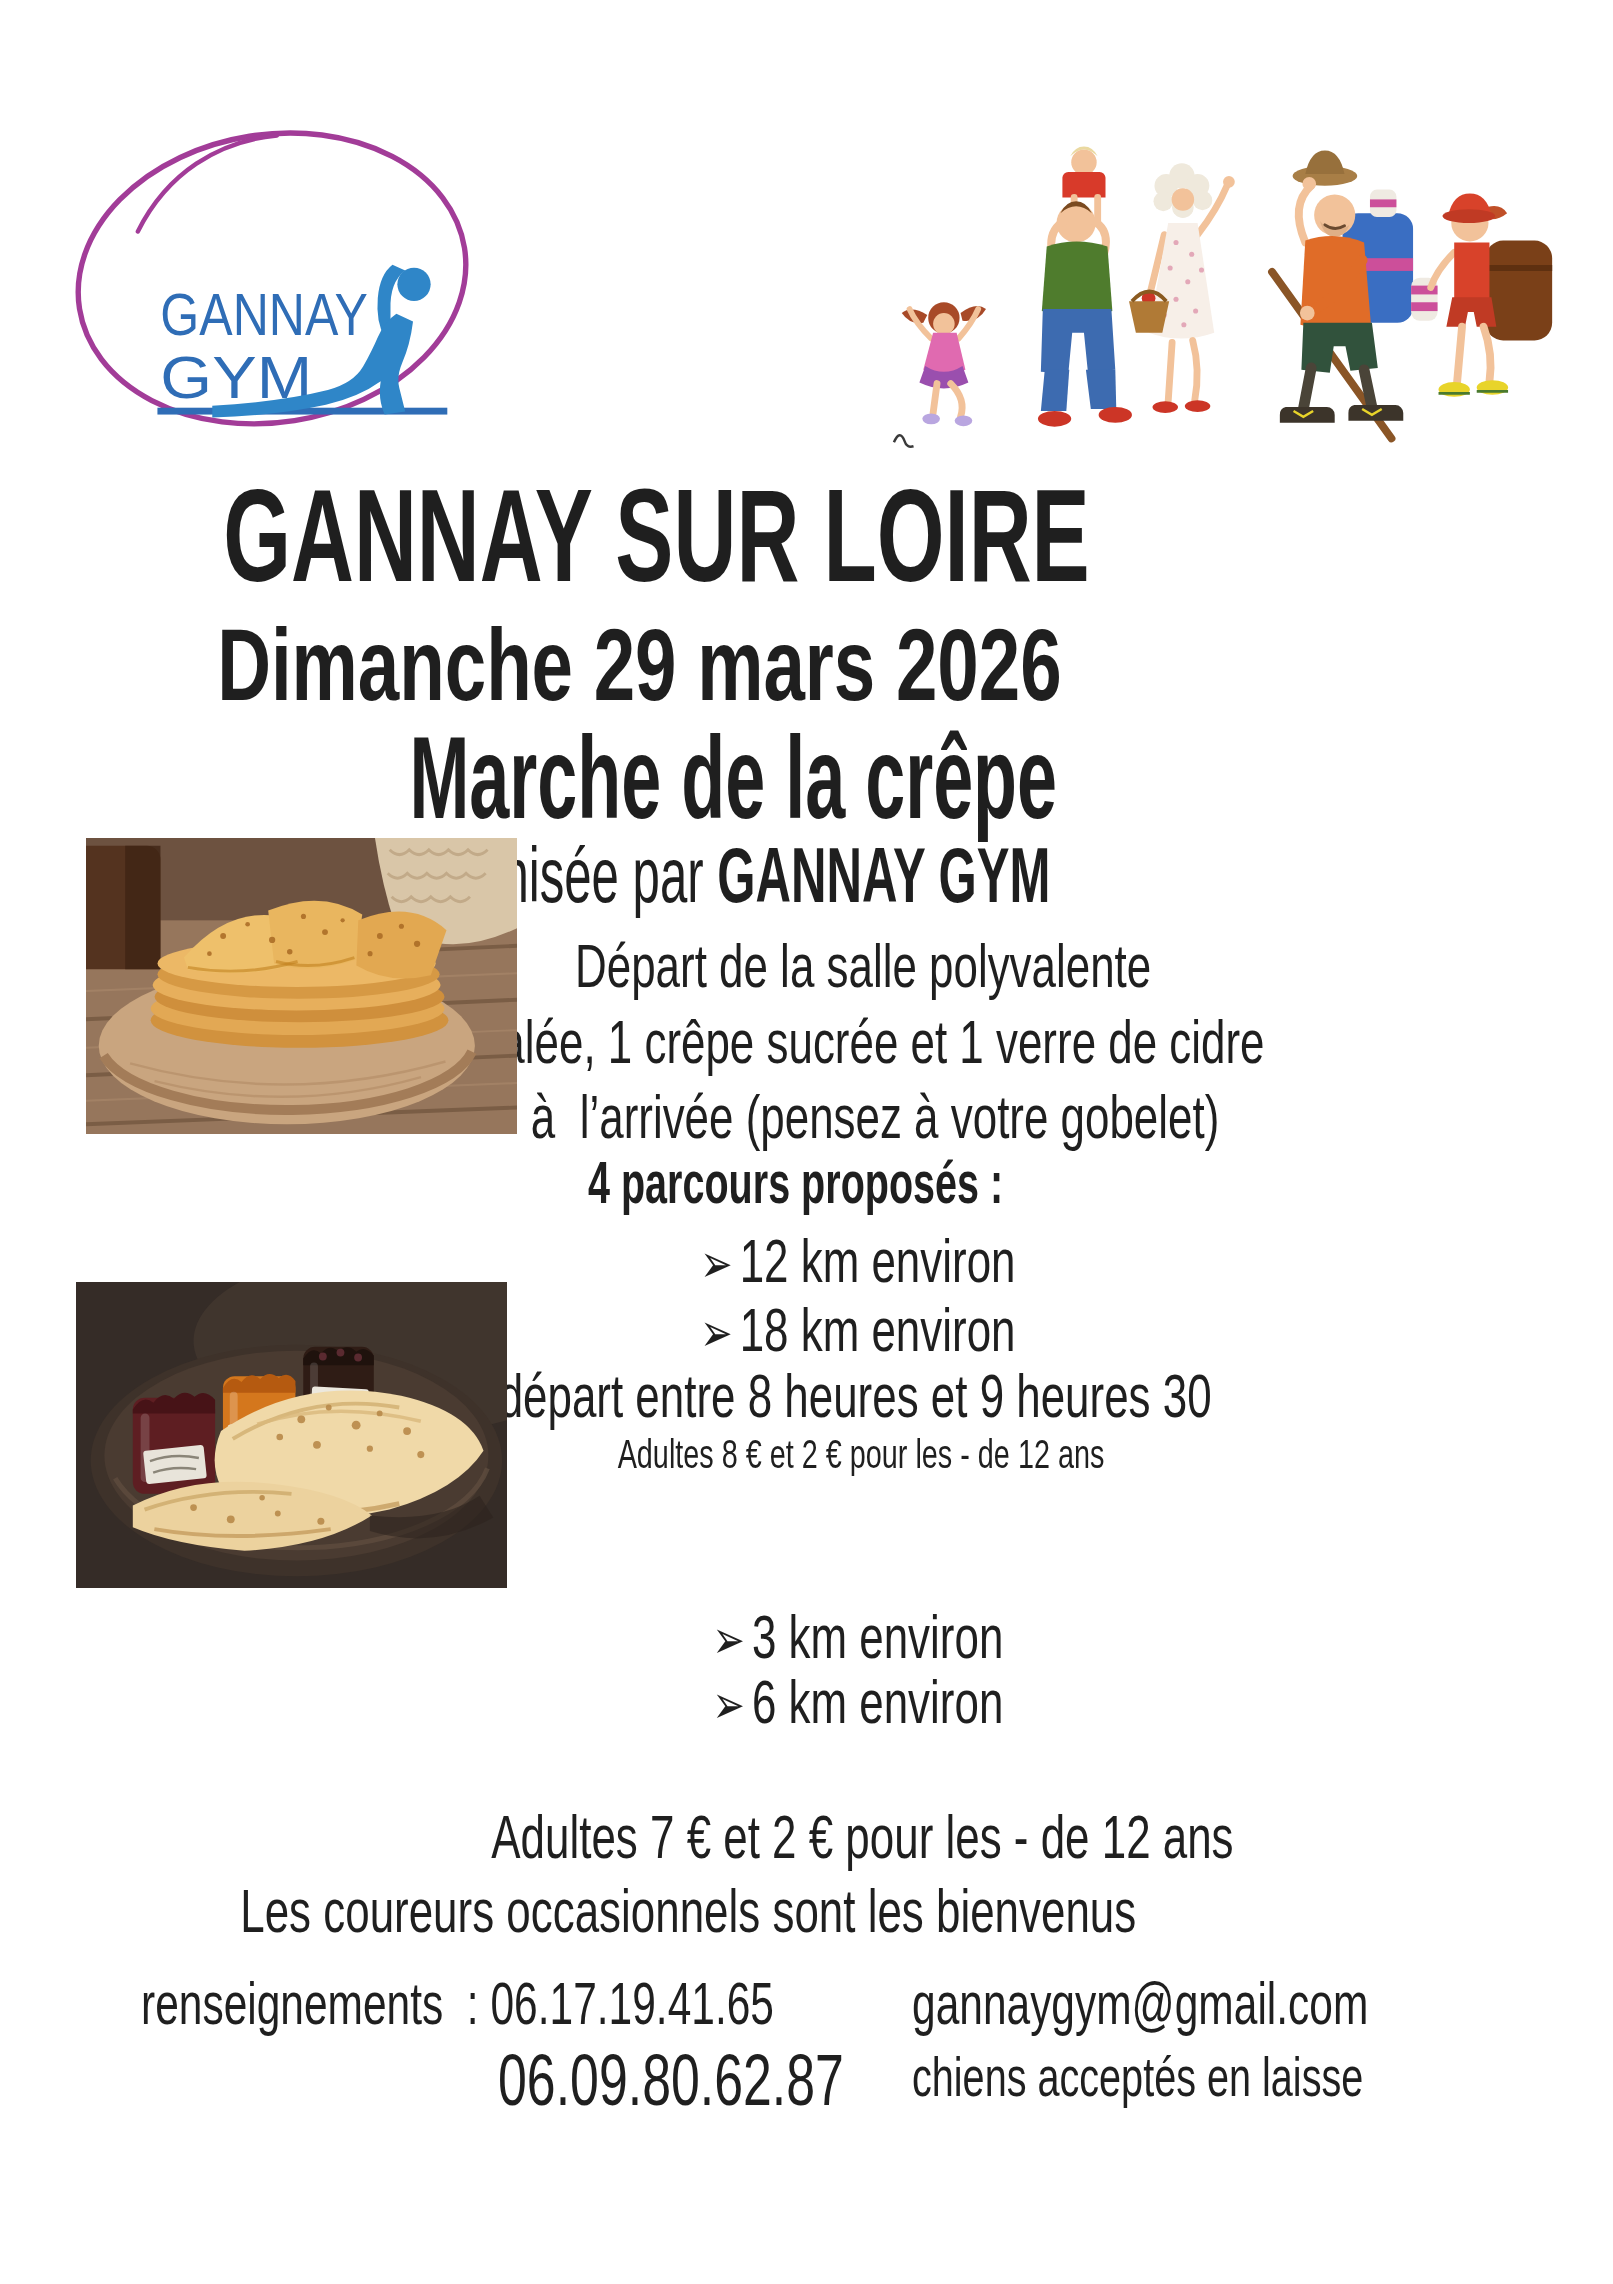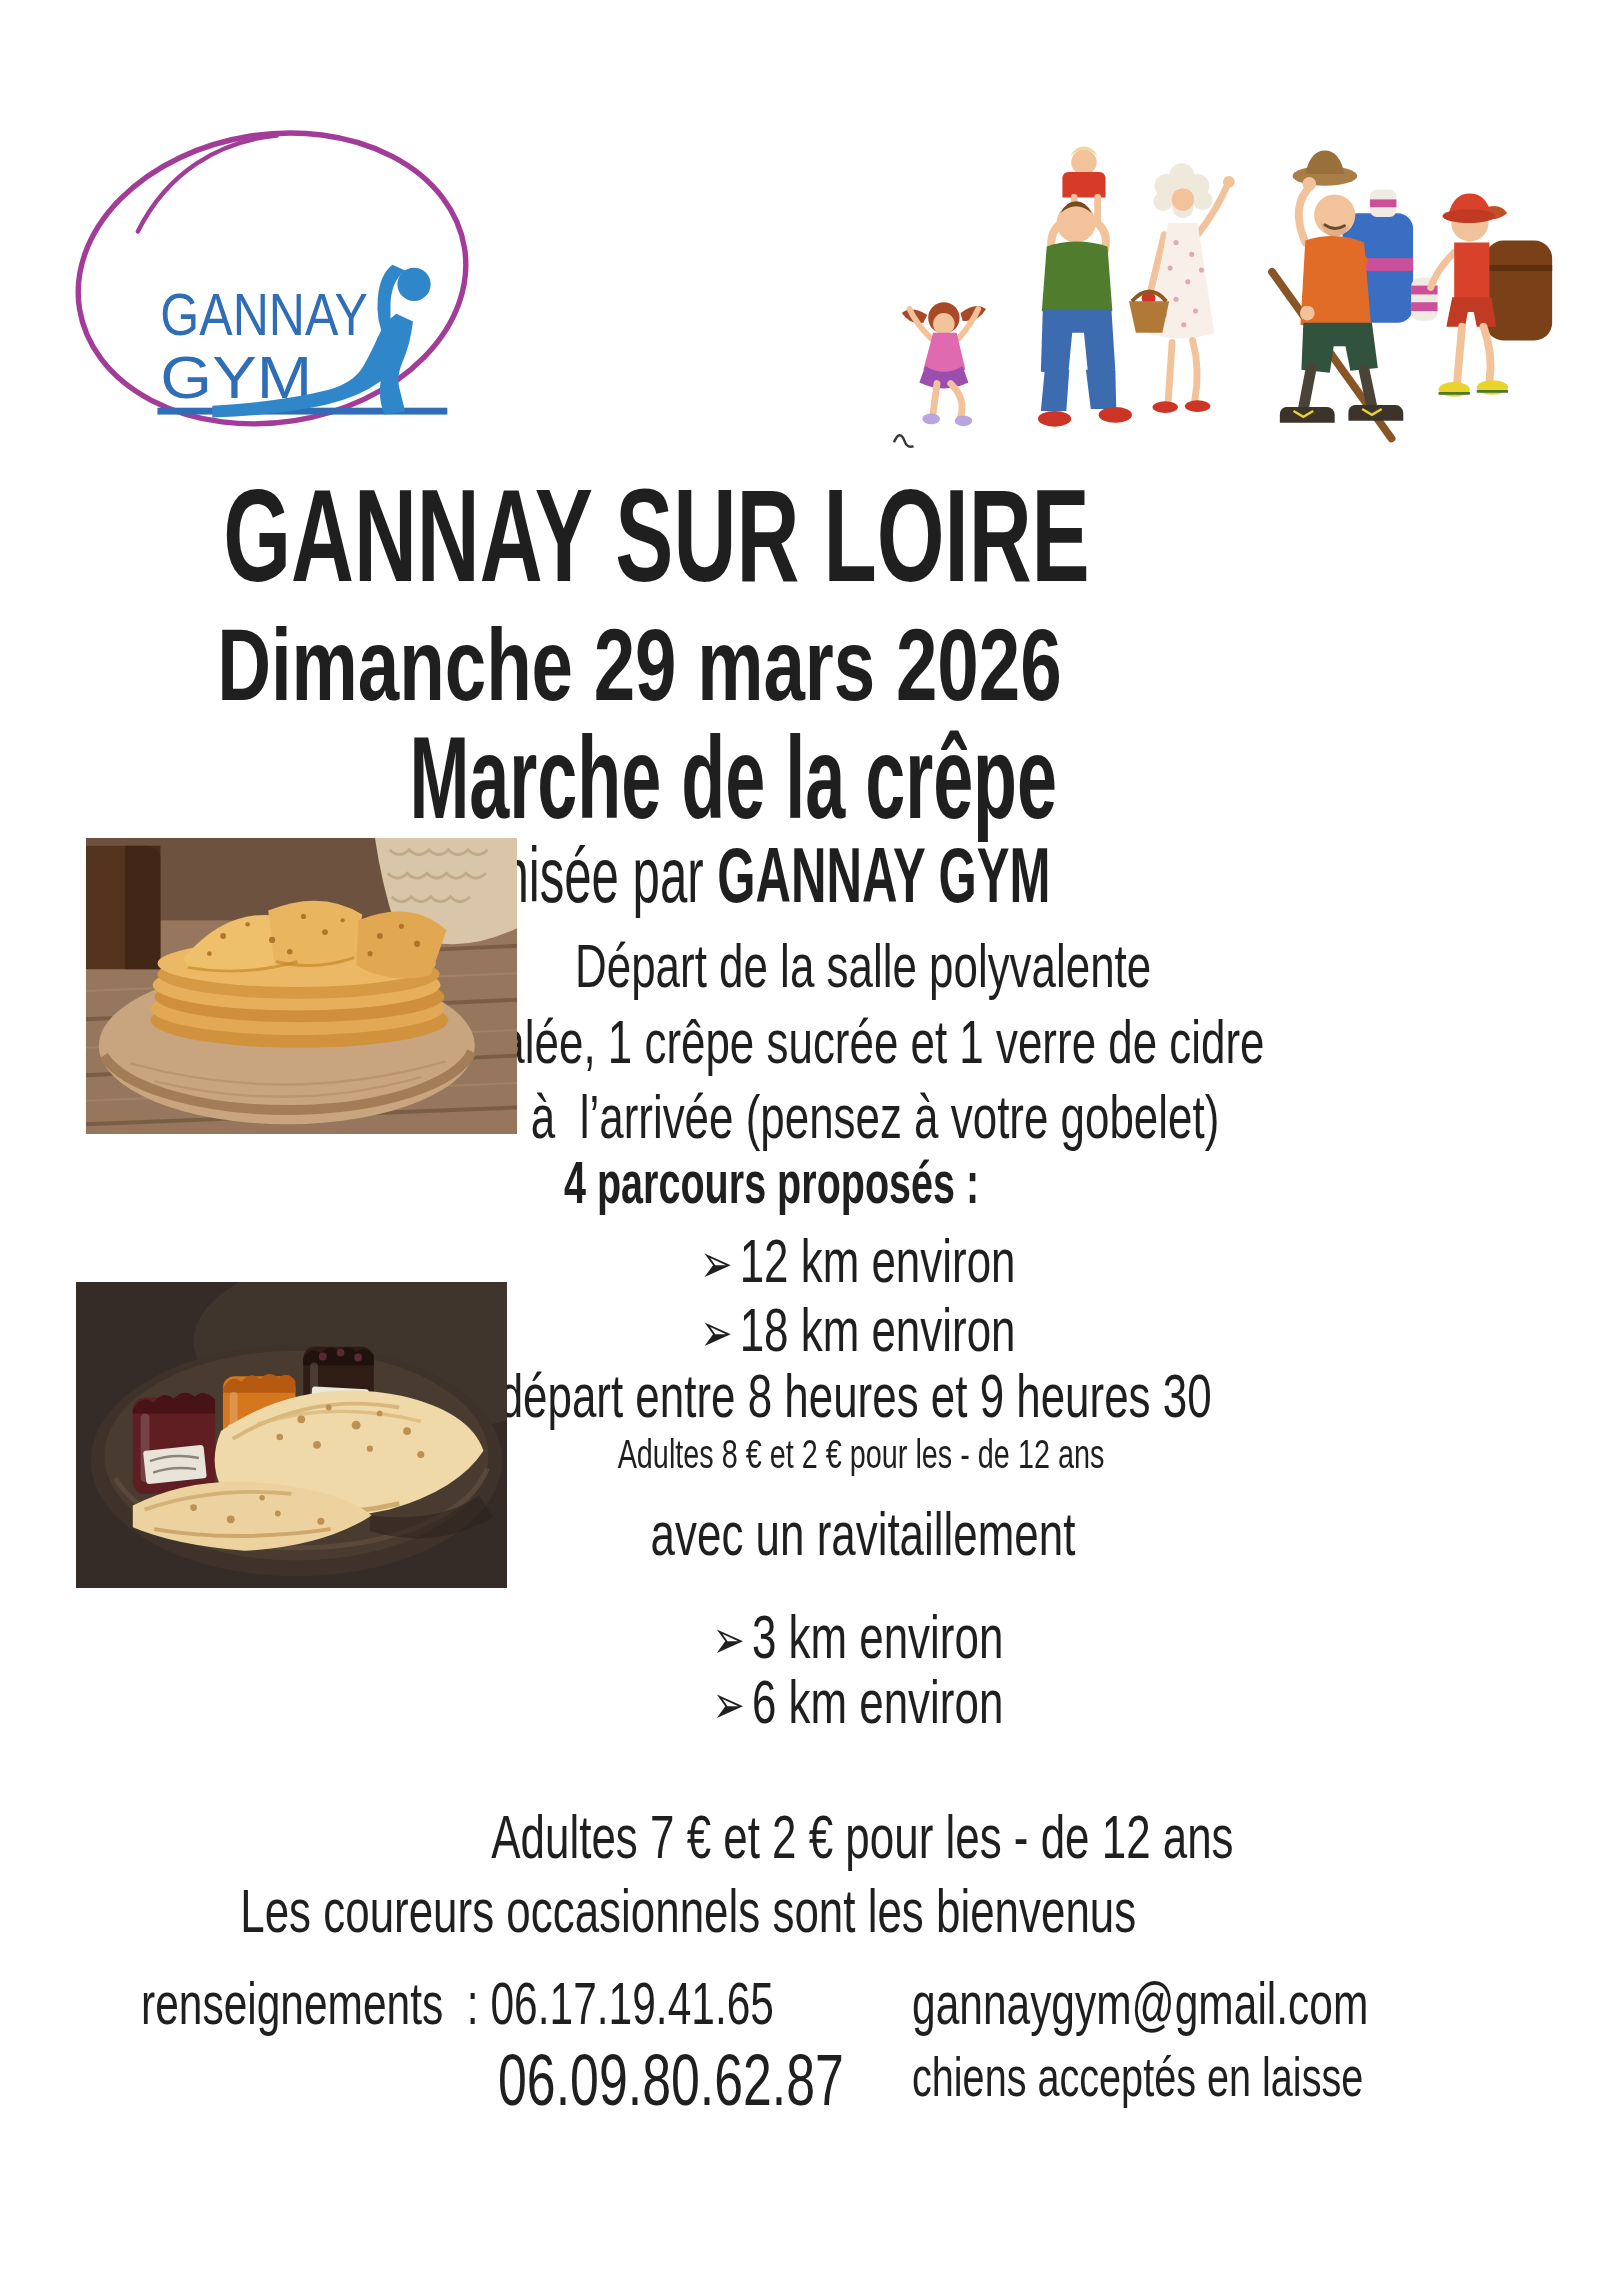--- a/index.html
+++ b/index.html
@@ -164,27 +164,26 @@
   <div class="c bold" style="top:612px;font-size:102px;--dx:-7.8px;--sx:.73"><span class="t">Dimanche 29 mars 2026</span></div>
 
   <div class="c bold" style="top:718px;font-size:116px;--dx:86px;--sx:.62"><span class="t">Marche de la crêpe</span></div>
 
   <div class="c" style="top:835px;font-size:78px;--dx:80px;--sx:.63"><span class="t"><span>organisée par </span><span class="bold">GANNAY GYM</span></span></div>
 
   <div class="c" style="top:934px;font-size:61px;--dx:216px"><span class="t">Départ de la salle polyvalente</span></div>
   <div class="c" style="top:1010px;font-size:61px;--dx:136px"><span class="t">1 crêpe salée, 1 crêpe sucrée et 1 verre de cidre</span></div>
   <div class="c" style="top:1085px;font-size:61px;--dx:228px"><span class="t">à  l’arrivée (pensez à votre gobelet)</span></div>
 
-  <div class="a bold" style="left:564px;top:1153px;font-size:59px;--sx:.67"><span class="t">4 parcours proposés :</span></div>
+  <div class="a bold" style="left:588px;top:1153px;font-size:59px;--sx:.67"><span class="t">4 parcours proposés :</span></div>
 
   <div class="c" style="top:1229px;font-size:61px;--dx:211px"><span class="t"><span class="arrow">➢</span><span>12 km environ</span></span></div>
   <div class="c" style="top:1298px;font-size:61px;--dx:211px"><span class="t"><span class="arrow">➢</span><span>18 km environ</span></span></div>
   <div class="c" style="top:1364px;font-size:61px;--dx:208px"><span class="t">départ entre 8 heures et 9 heures 30</span></div>
   <div class="c" style="top:1433px;font-size:40px;--dx:214px"><span class="t">Adultes 8 € et 2 € pour les - de 12 ans</span></div>
-  <div class="c" style="top:1502px;font-size:61px;--dx:216px"><span class="t">avec un ravitaillement</span></div>
 
   <div class="c" style="top:1605px;font-size:61px;--dx:211px"><span class="t"><span class="arrow">➢</span><span>3 km environ</span></span></div>
   <div class="c" style="top:1670px;font-size:61px;--dx:211px"><span class="t"><span class="arrow">➢</span><span>6 km environ</span></span></div>
   <div class="c" style="top:1805px;font-size:61px;--dx:215px"><span class="t">Adultes 7 € et 2 € pour les - de 12 ans</span></div>
 
   <div class="c" style="top:1879px;font-size:61px;--dx:41px"><span class="t">Les coureurs occasionnels sont les bienvenus</span></div>
 
   <div class="a" style="left:141px;top:1974px;font-size:59px"><span class="t"><span>renseignements  : </span><span>06.17.19.41.65</span></span></div>
   <div class="a" style="left:912px;top:1974px;font-size:59px"><span class="t">gannaygym@gmail.com</span></div>
   <div class="a" style="left:498px;top:2043px;font-size:72px"><span class="t">06.09.80.62.87</span></div>

